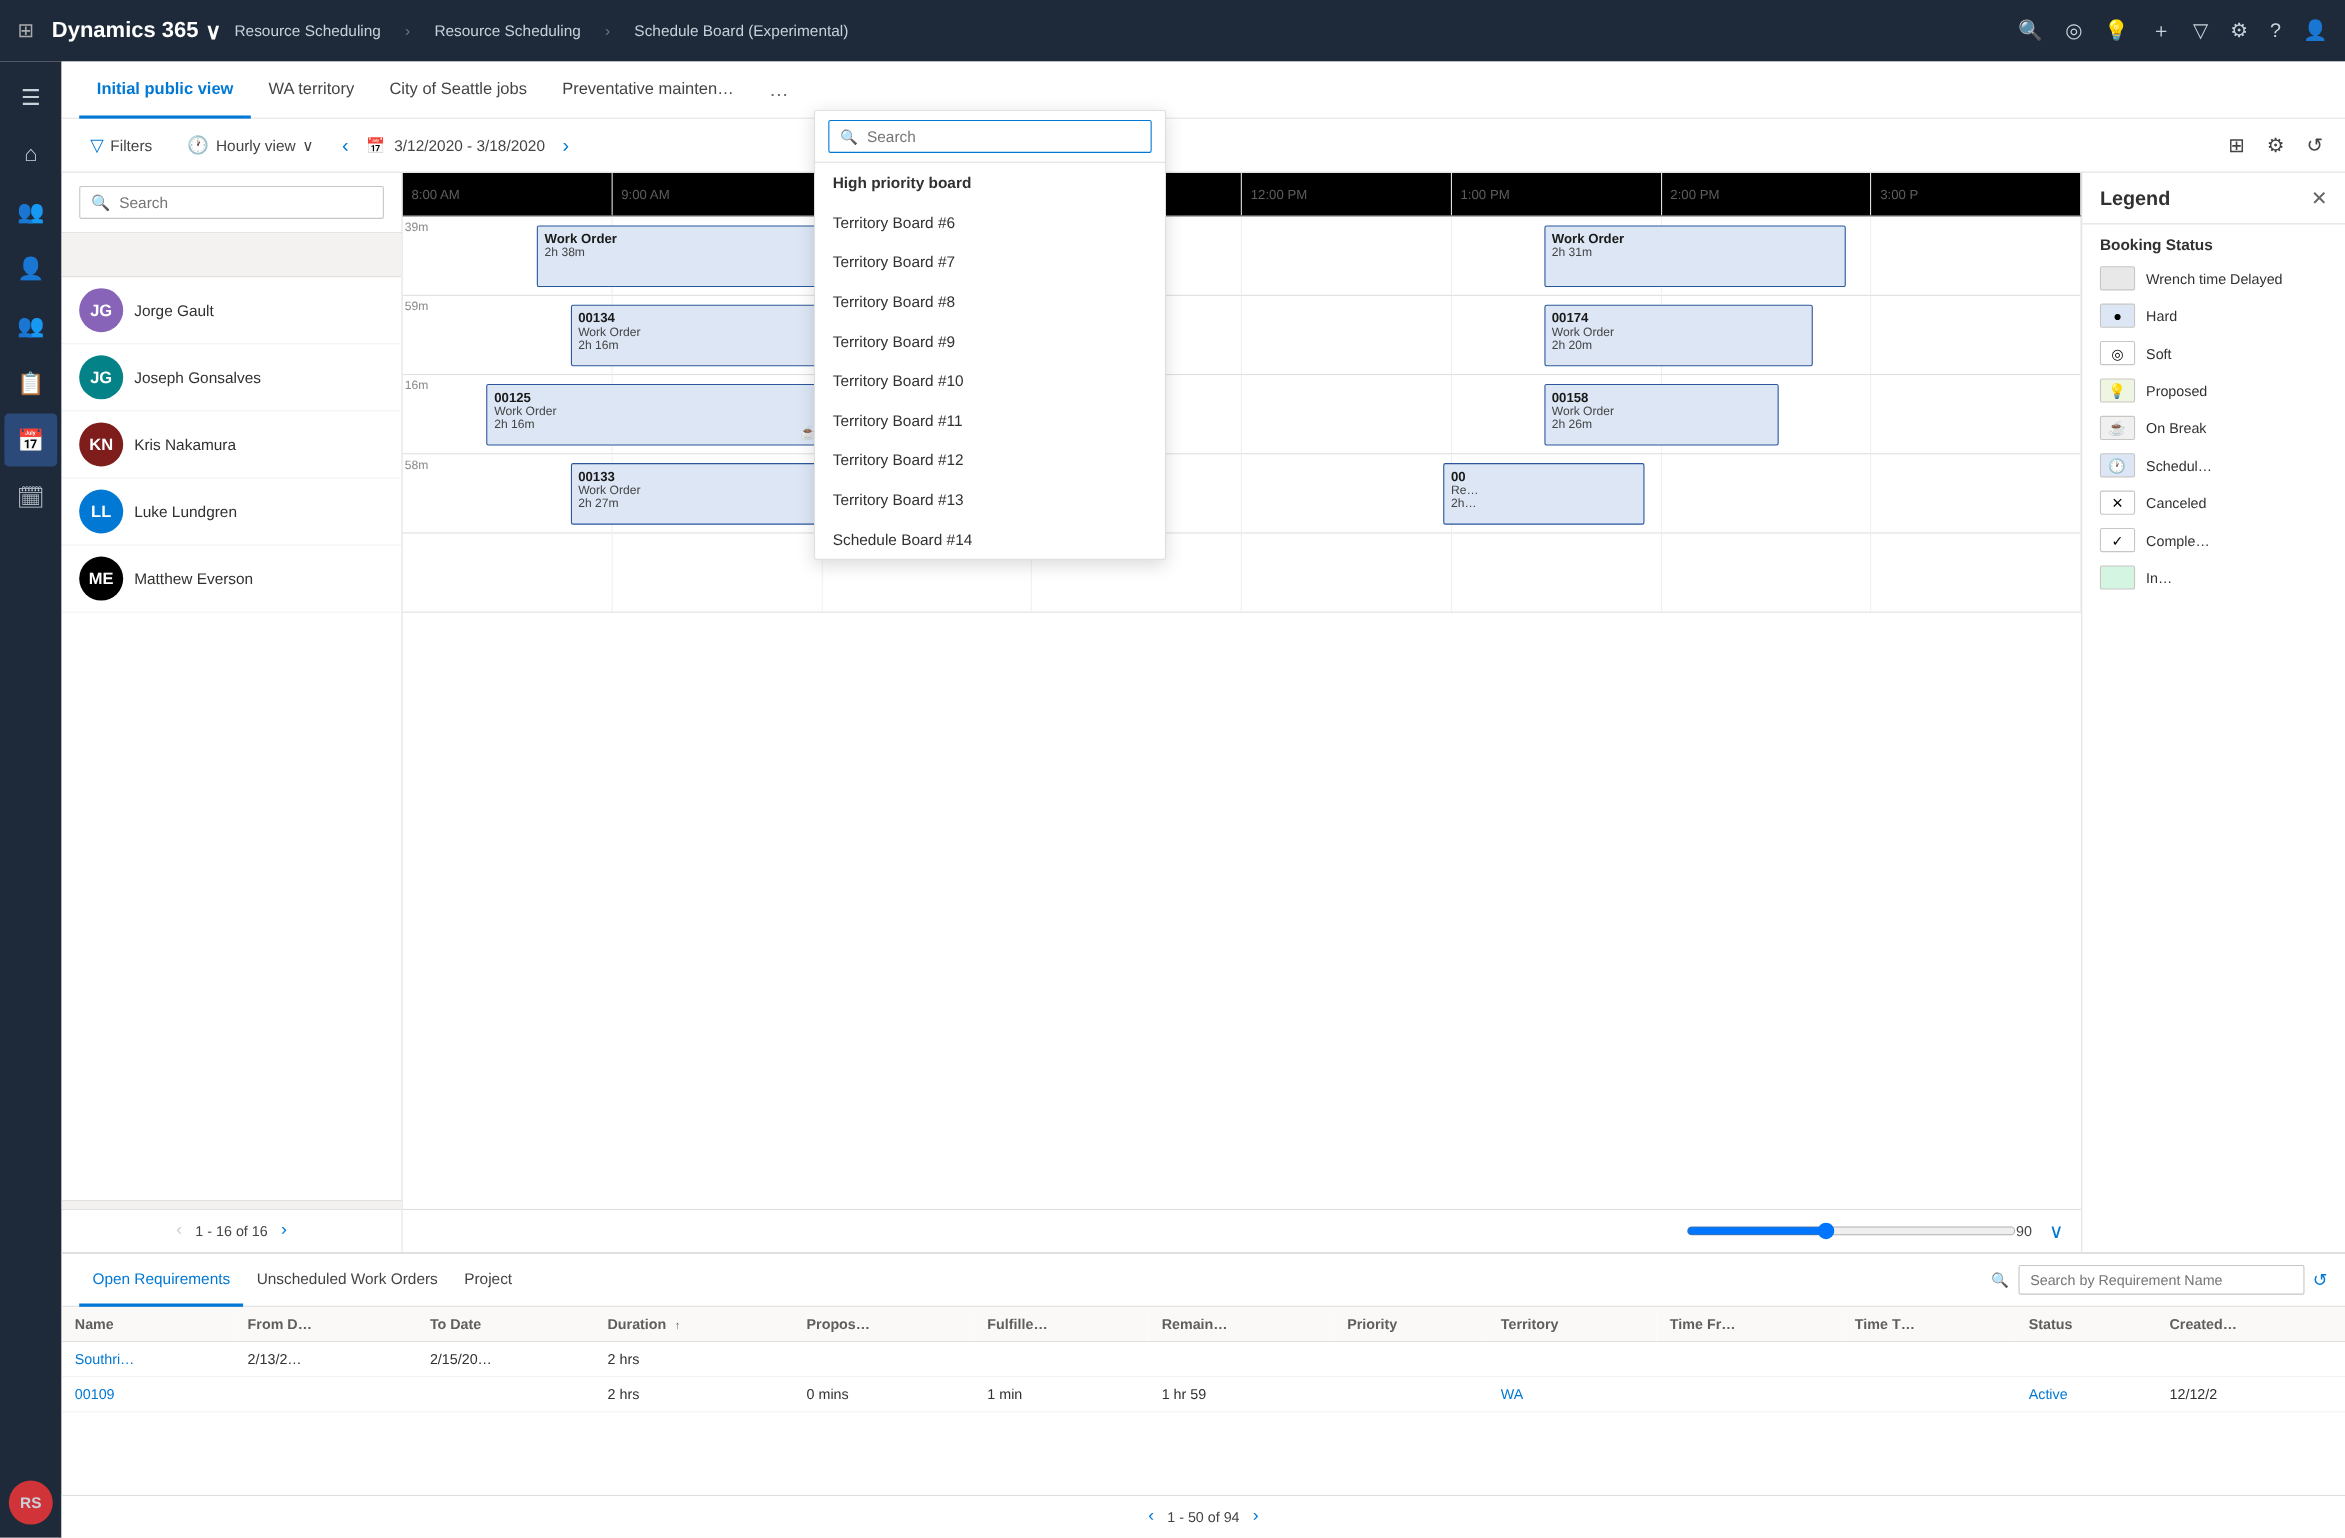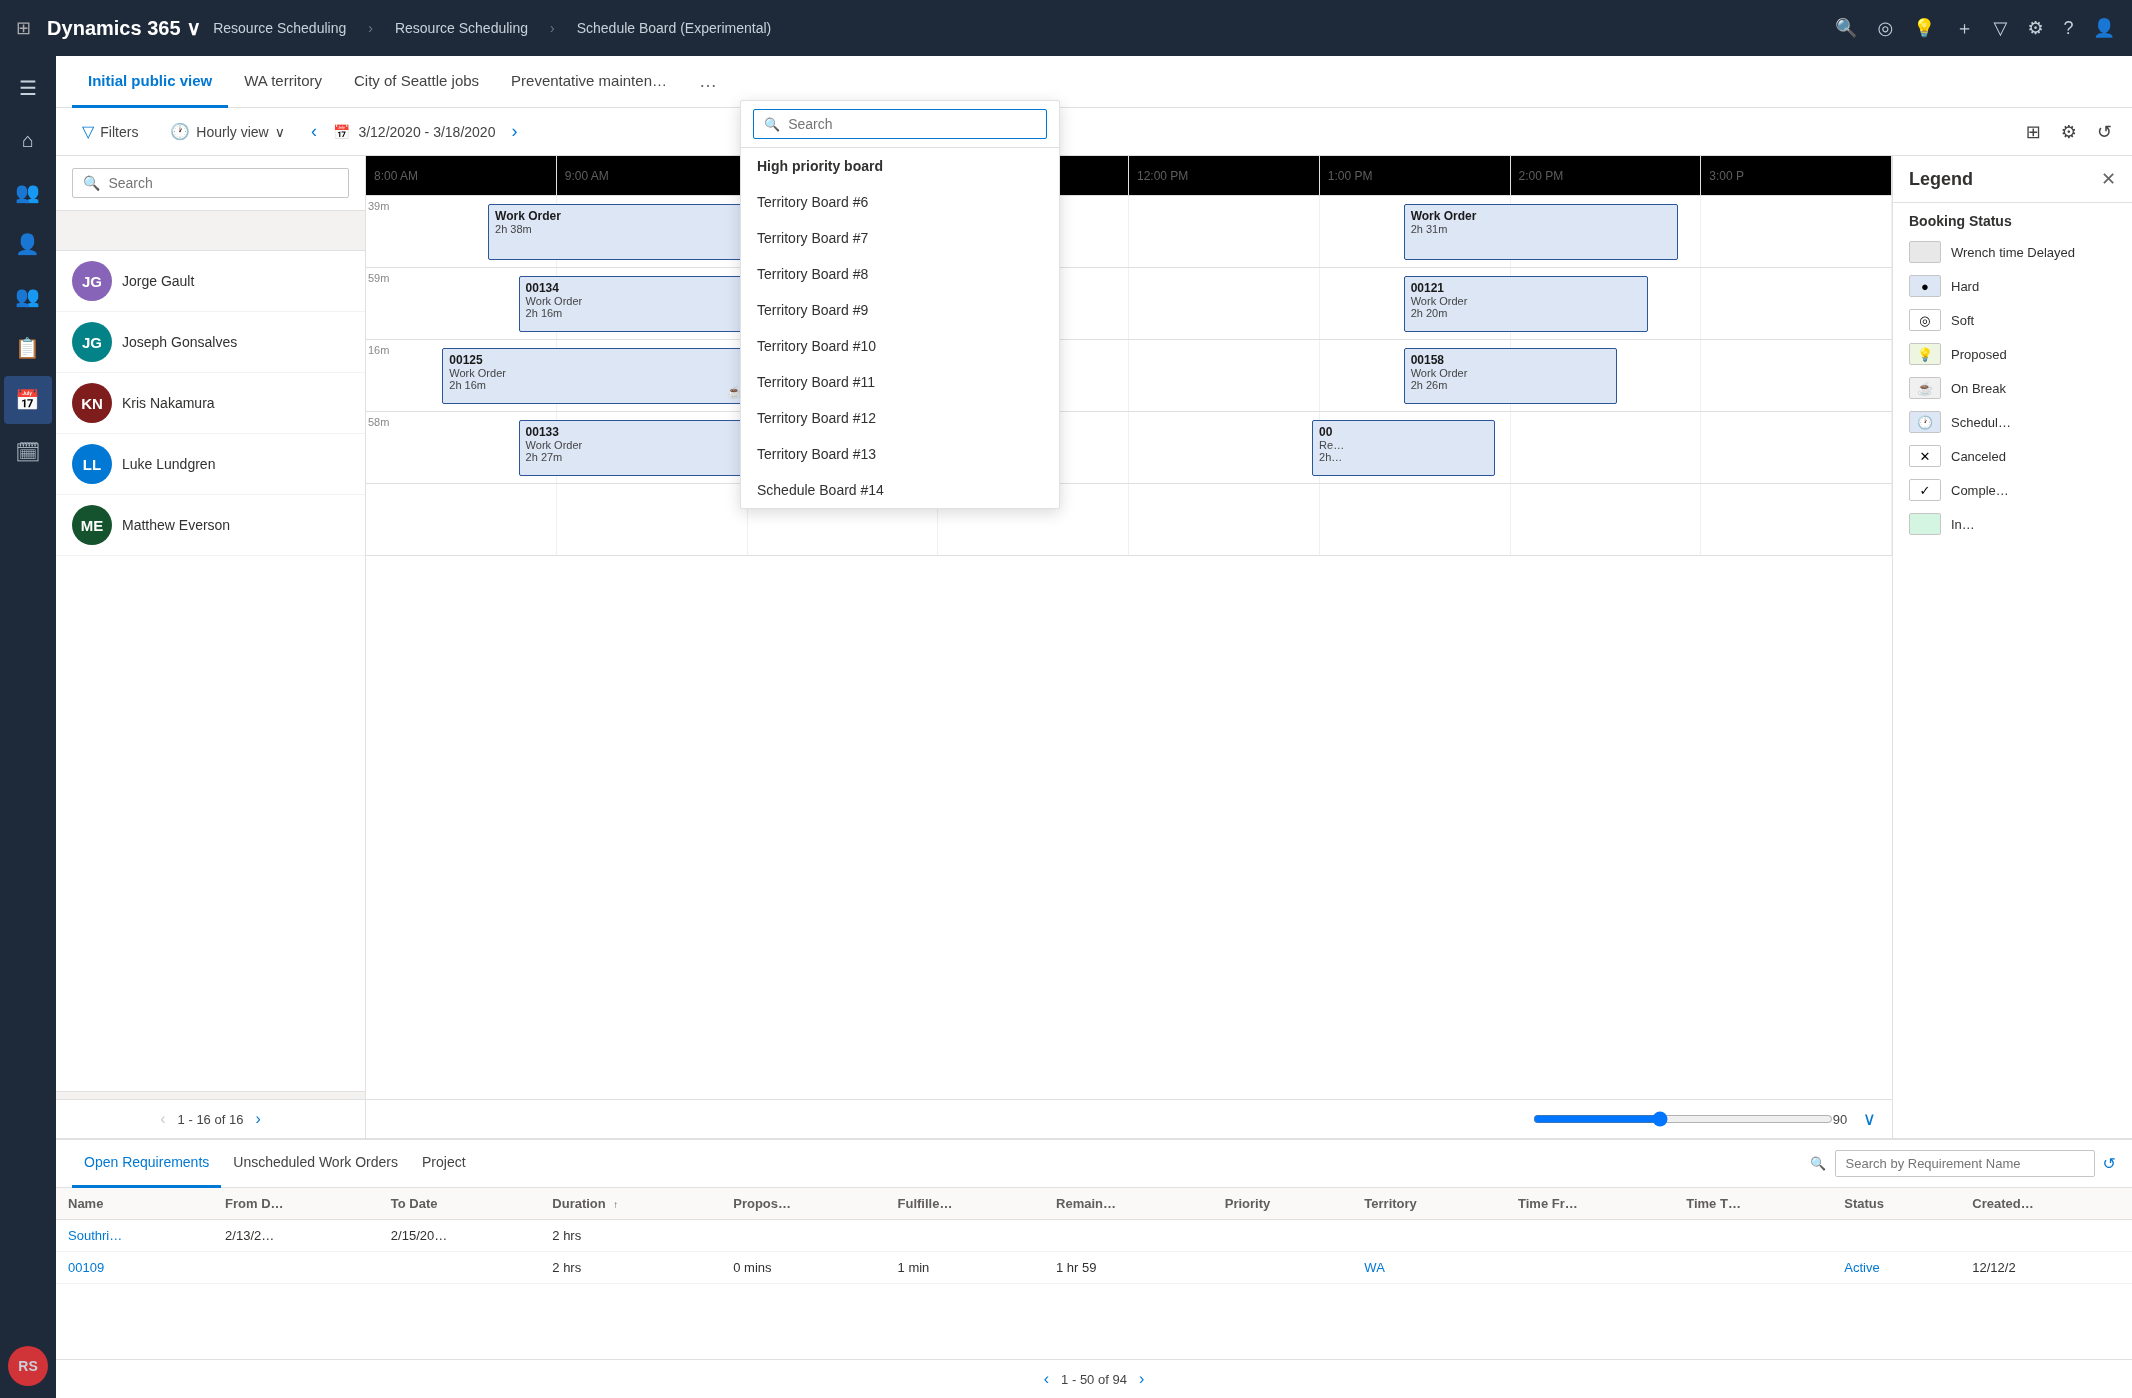--- a/index.html
+++ b/index.html
@@ -404,21 +404,21 @@
       font-size: 14px;
       color: #323130;
     }
     .dropdown-item.bold { font-weight: 600; }
 
     
     .av-jg { background: #8764b8; }
     .av-jgo { background: #038387; }
     .av-kn { background: #7f1d1d; }
     .av-ll { background: #0078d4; }
-    .av-me { background: #14532d; }
+    .av-me { background: #000000; }
 
     
     .sw-wrench { background: #e8e8e8; }
     .sw-hard { background: #dce6f5; }
     .sw-soft { background: #fff; }
     .sw-proposed { background: #eef5e0; }
     .sw-onbreak { background: #f0f0f0; }
     .sw-scheduled { background: #dce6f5; }
     .sw-canceled { background: #fff; }
     .sw-complete { background: #fff; }
@@ -596,21 +596,21 @@
             </div>
             <span class="gap-label" style="left:2px;top:4px;">59m</span>
             <div class="booking-block hard" style="left:10%;width:16%;">
               <div class="bb-title">00134</div>
               <div class="bb-sub">Work Order</div>
               <div class="bb-sub">2h 16m</div>
               <span class="bb-icon">🕐</span>
             </div>
             <span style="position:absolute;font-size:11px;color:#888;left:28%;top:4px;">52m</span>
             <div class="booking-block hard" style="left:68%;width:16%;">
-              <div class="bb-title">00121</div>
+              <div class="bb-title">00174</div>
               <div class="bb-sub">Work Order</div>
               <div class="bb-sub">2h 20m</div>
             </div>
           </div>
 
           <div class="gantt-row">
             <div class="time-grid">
               <div class="time-col"></div>
               <div class="time-col"></div>
               <div class="time-col"></div>

